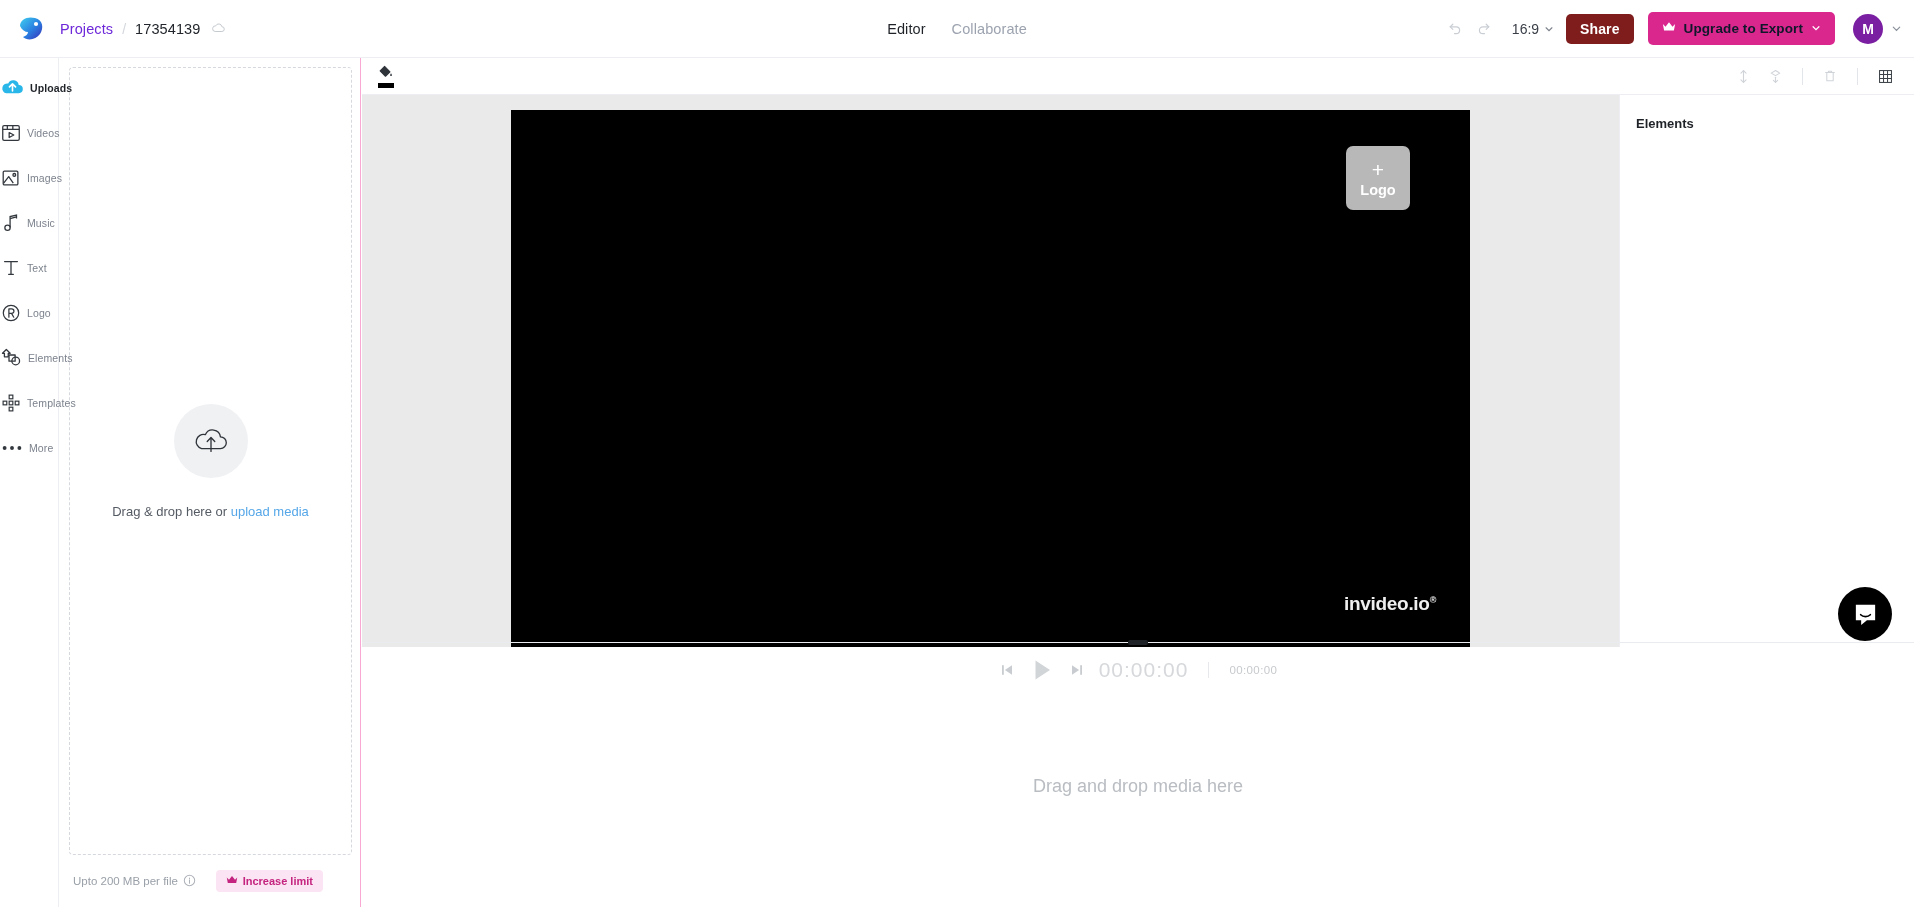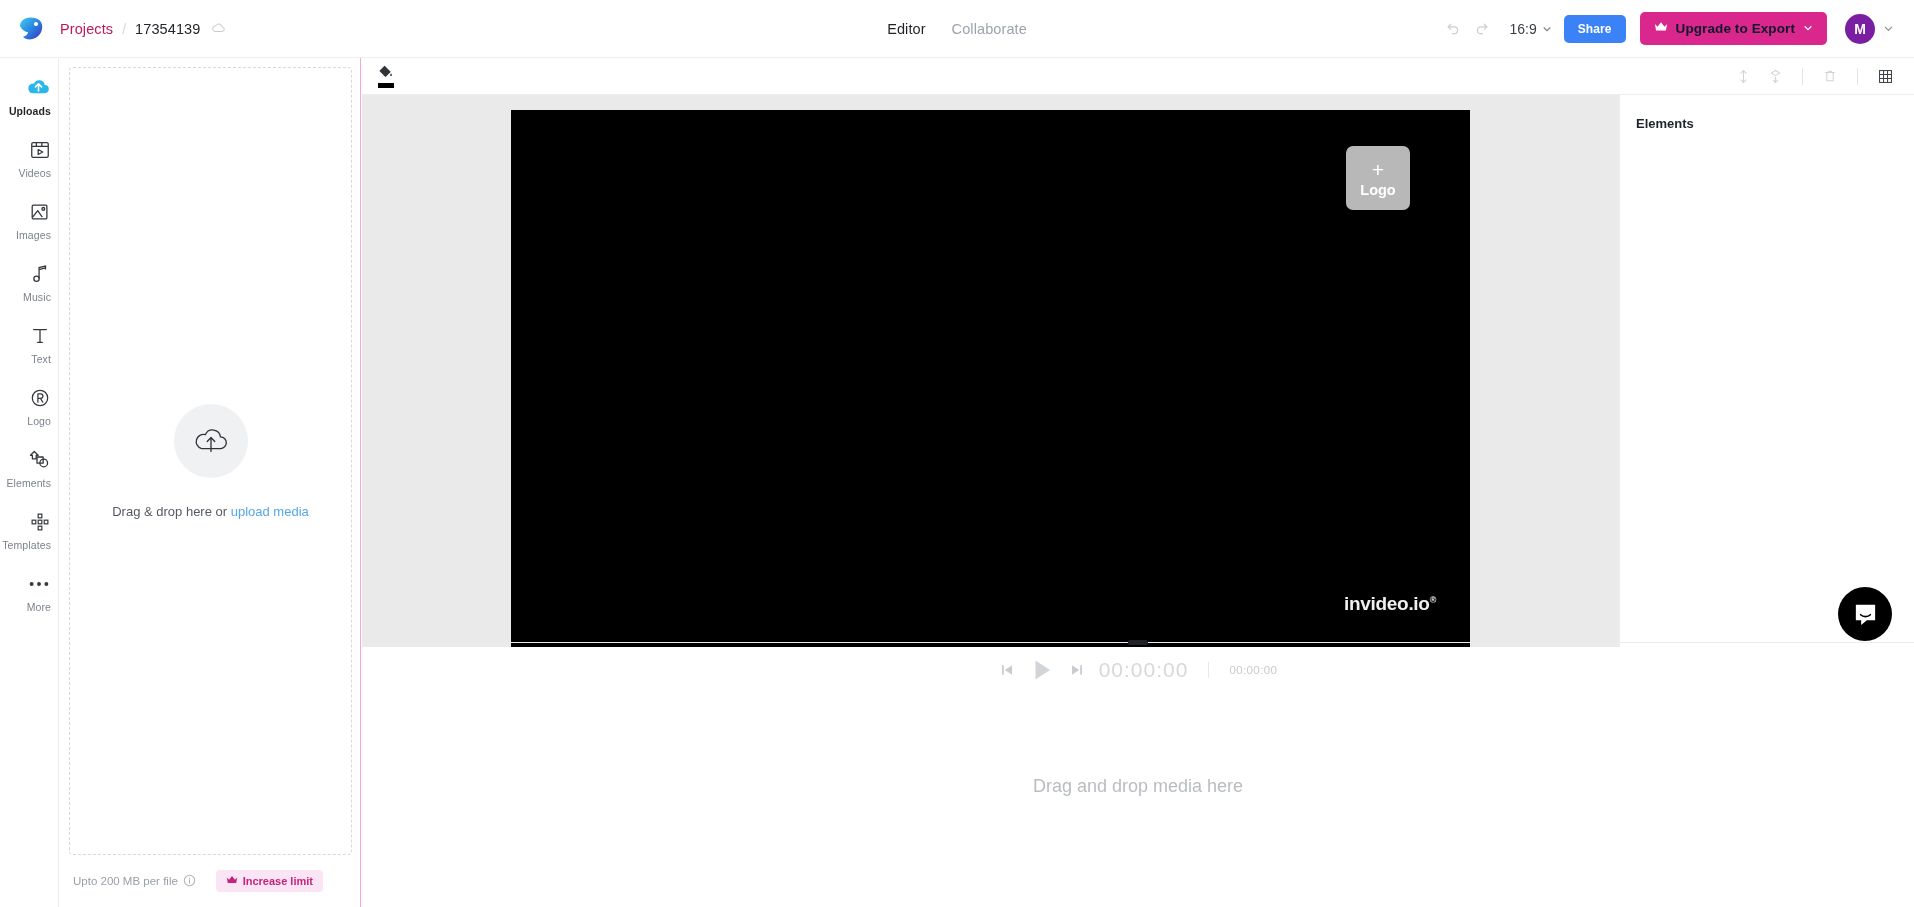--- a/index.html
+++ b/index.html
@@ -22,54 +22,54 @@
   }
   .brand-logo {
     margin-left: 14px; width: 34px; height: 34px;
     display: flex; align-items: center; justify-content: center;
   }
   .breadcrumb {
     display: flex; align-items: center; gap: 9px;
     margin-left: 12px;
   }
   .crumb-projects {
-    font-size: 14.5px; color: #be185d; letter-spacing: .1px;
+    font-size: 14.5px; color: #6d28d9; letter-spacing: .1px;
   }
   .crumb-sep { font-size: 14px; color: #d3d7dd; }
   .crumb-title {
     font-size: 14.5px; color: #22262c; letter-spacing: .1px;
   }
   .cloud-icon { margin-left: 2px; display: flex; align-items: center; }
 
   .center-tabs {
     position: absolute; left: 0; right: 0; top: 0; height: 58px;
     display: flex; align-items: center; justify-content: center; gap: 26px;
     pointer-events: none;
   }
   .center-tabs > * { pointer-events: auto; }
   .tab {
     font-size: 14.5px; color: #9ca3af; letter-spacing: .1px; cursor: pointer;
   }
   .tab.active { color: #1f2328; font-weight: 400; }
 
   .topbar-right {
     margin-left: auto; display: flex; align-items: center; gap: 0;
-    padding-right: 20px;
+    padding-right: 12px;
   }
   .icon-btn {
     width: 30px; height: 30px; display: flex; align-items: center;
     justify-content: center; cursor: pointer;
   }
   .ratio-sel {
     display: flex; align-items: center; gap: 5px;
     margin: 0 12px 0 12px; cursor: pointer;
   }
   .ratio-sel .lbl { font-size: 14px; color: #3a3f47; }
   .btn-share {
-    background: #3b82f6; color: #fff; font-size: 12px; font-weight: bold;
+    background: #7f1d1d; color: #fff; font-size: 14px; font-weight: bold;
     border-radius: 5px; padding: 8px 14px; cursor: pointer; border: none;
     line-height: 1; letter-spacing: .1px;
   }
   .btn-upgrade {
     background: #d9278e; color: #0f172a; font-size: 13.5px; font-weight: bold;
     border-radius: 5px; padding: 0 14px; height: 33px; cursor: pointer;
     display: flex; align-items: center; gap: 8px; margin-left: 14px;
     border: none; letter-spacing: .1px;
   }
   .avatar {
@@ -84,21 +84,21 @@
   .rail {
     position: absolute; top: 58px; left: 0;
     width: 59px; height: 849px;
     background: #ffffff;
     border-right: 1px solid #eceef1;
     padding-top: 10px;
     z-index: 30;
   }
   .rail-item {
     width: 51px; padding: 7px 0 5px 0; margin-bottom: 8px;
-    display: flex; flex-direction: column; align-items: flex-end;
+    display: flex; align-items: center;
     cursor: pointer; gap: 5px;
   }
   .rail-ico { height: 25px; display: flex; align-items: center; justify-content: center; }
   .rail-lbl { font-size: 10.5px; color: #7c828c; letter-spacing: .1px; }
   .rail-item.active .rail-lbl { color: #1f2328; font-weight: bold; }
 
   
   .panel {
     position: absolute; top: 58px; left: 59px;
     width: 302px; height: 849px;

